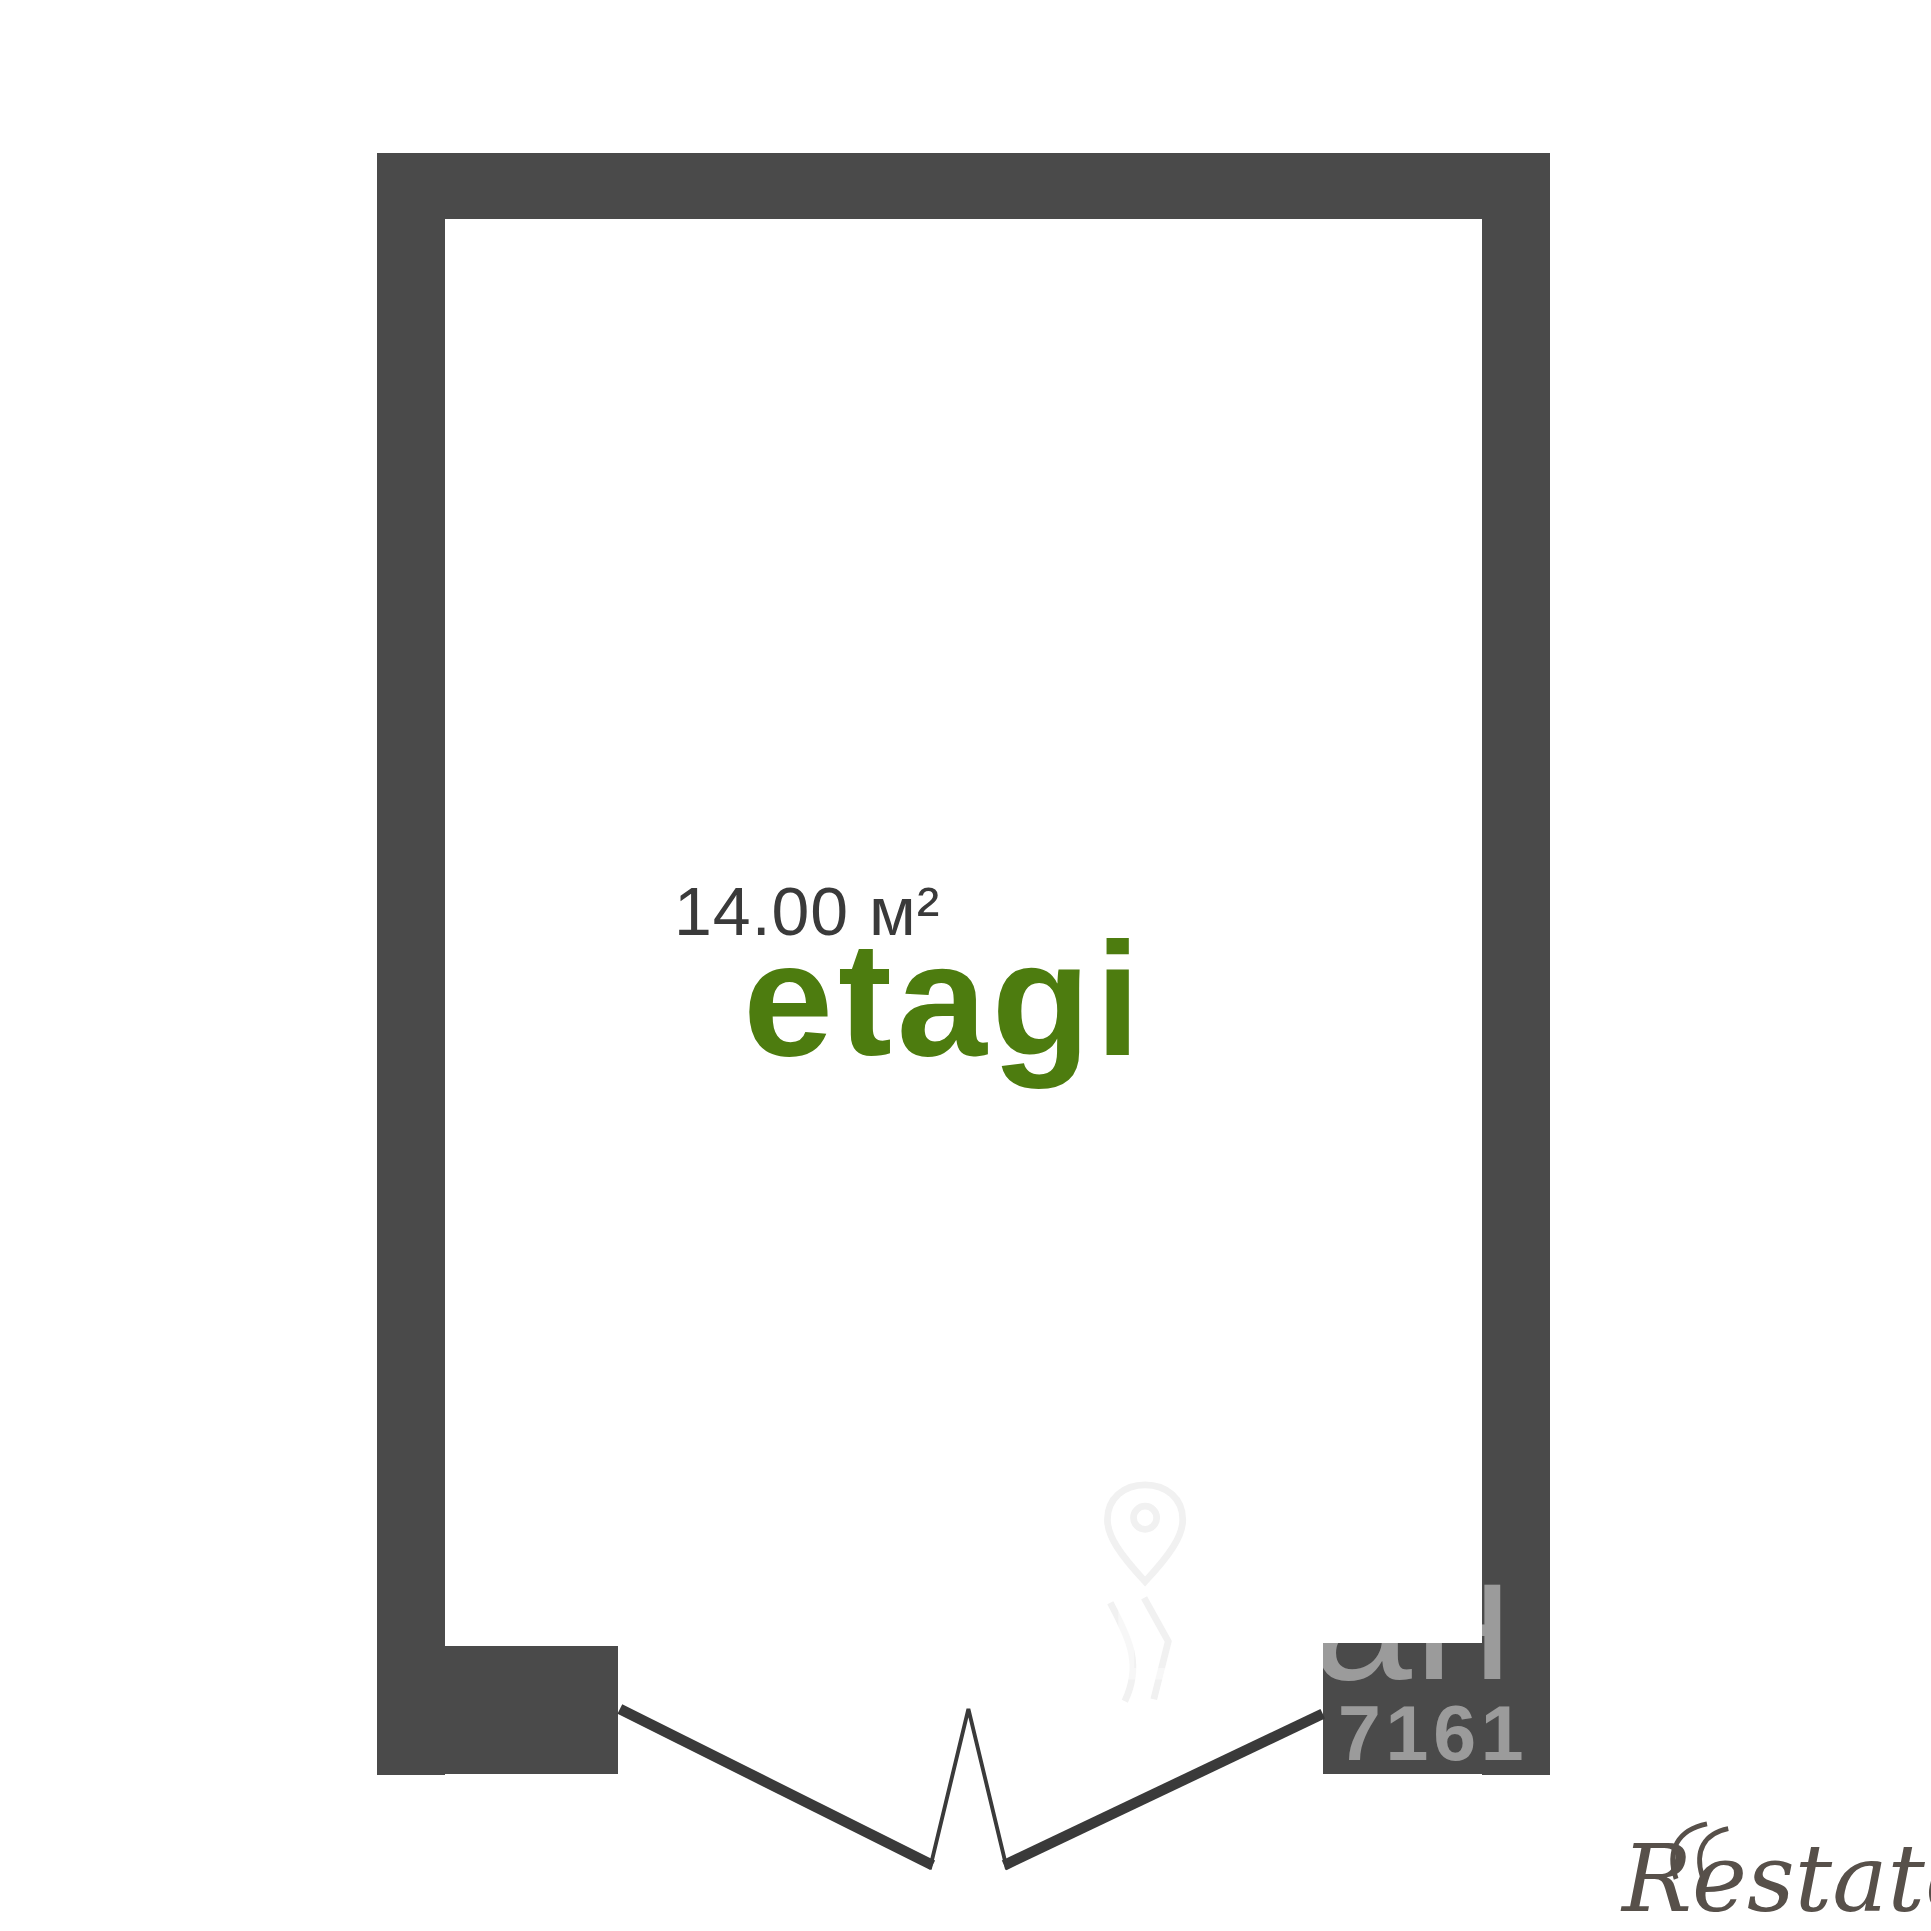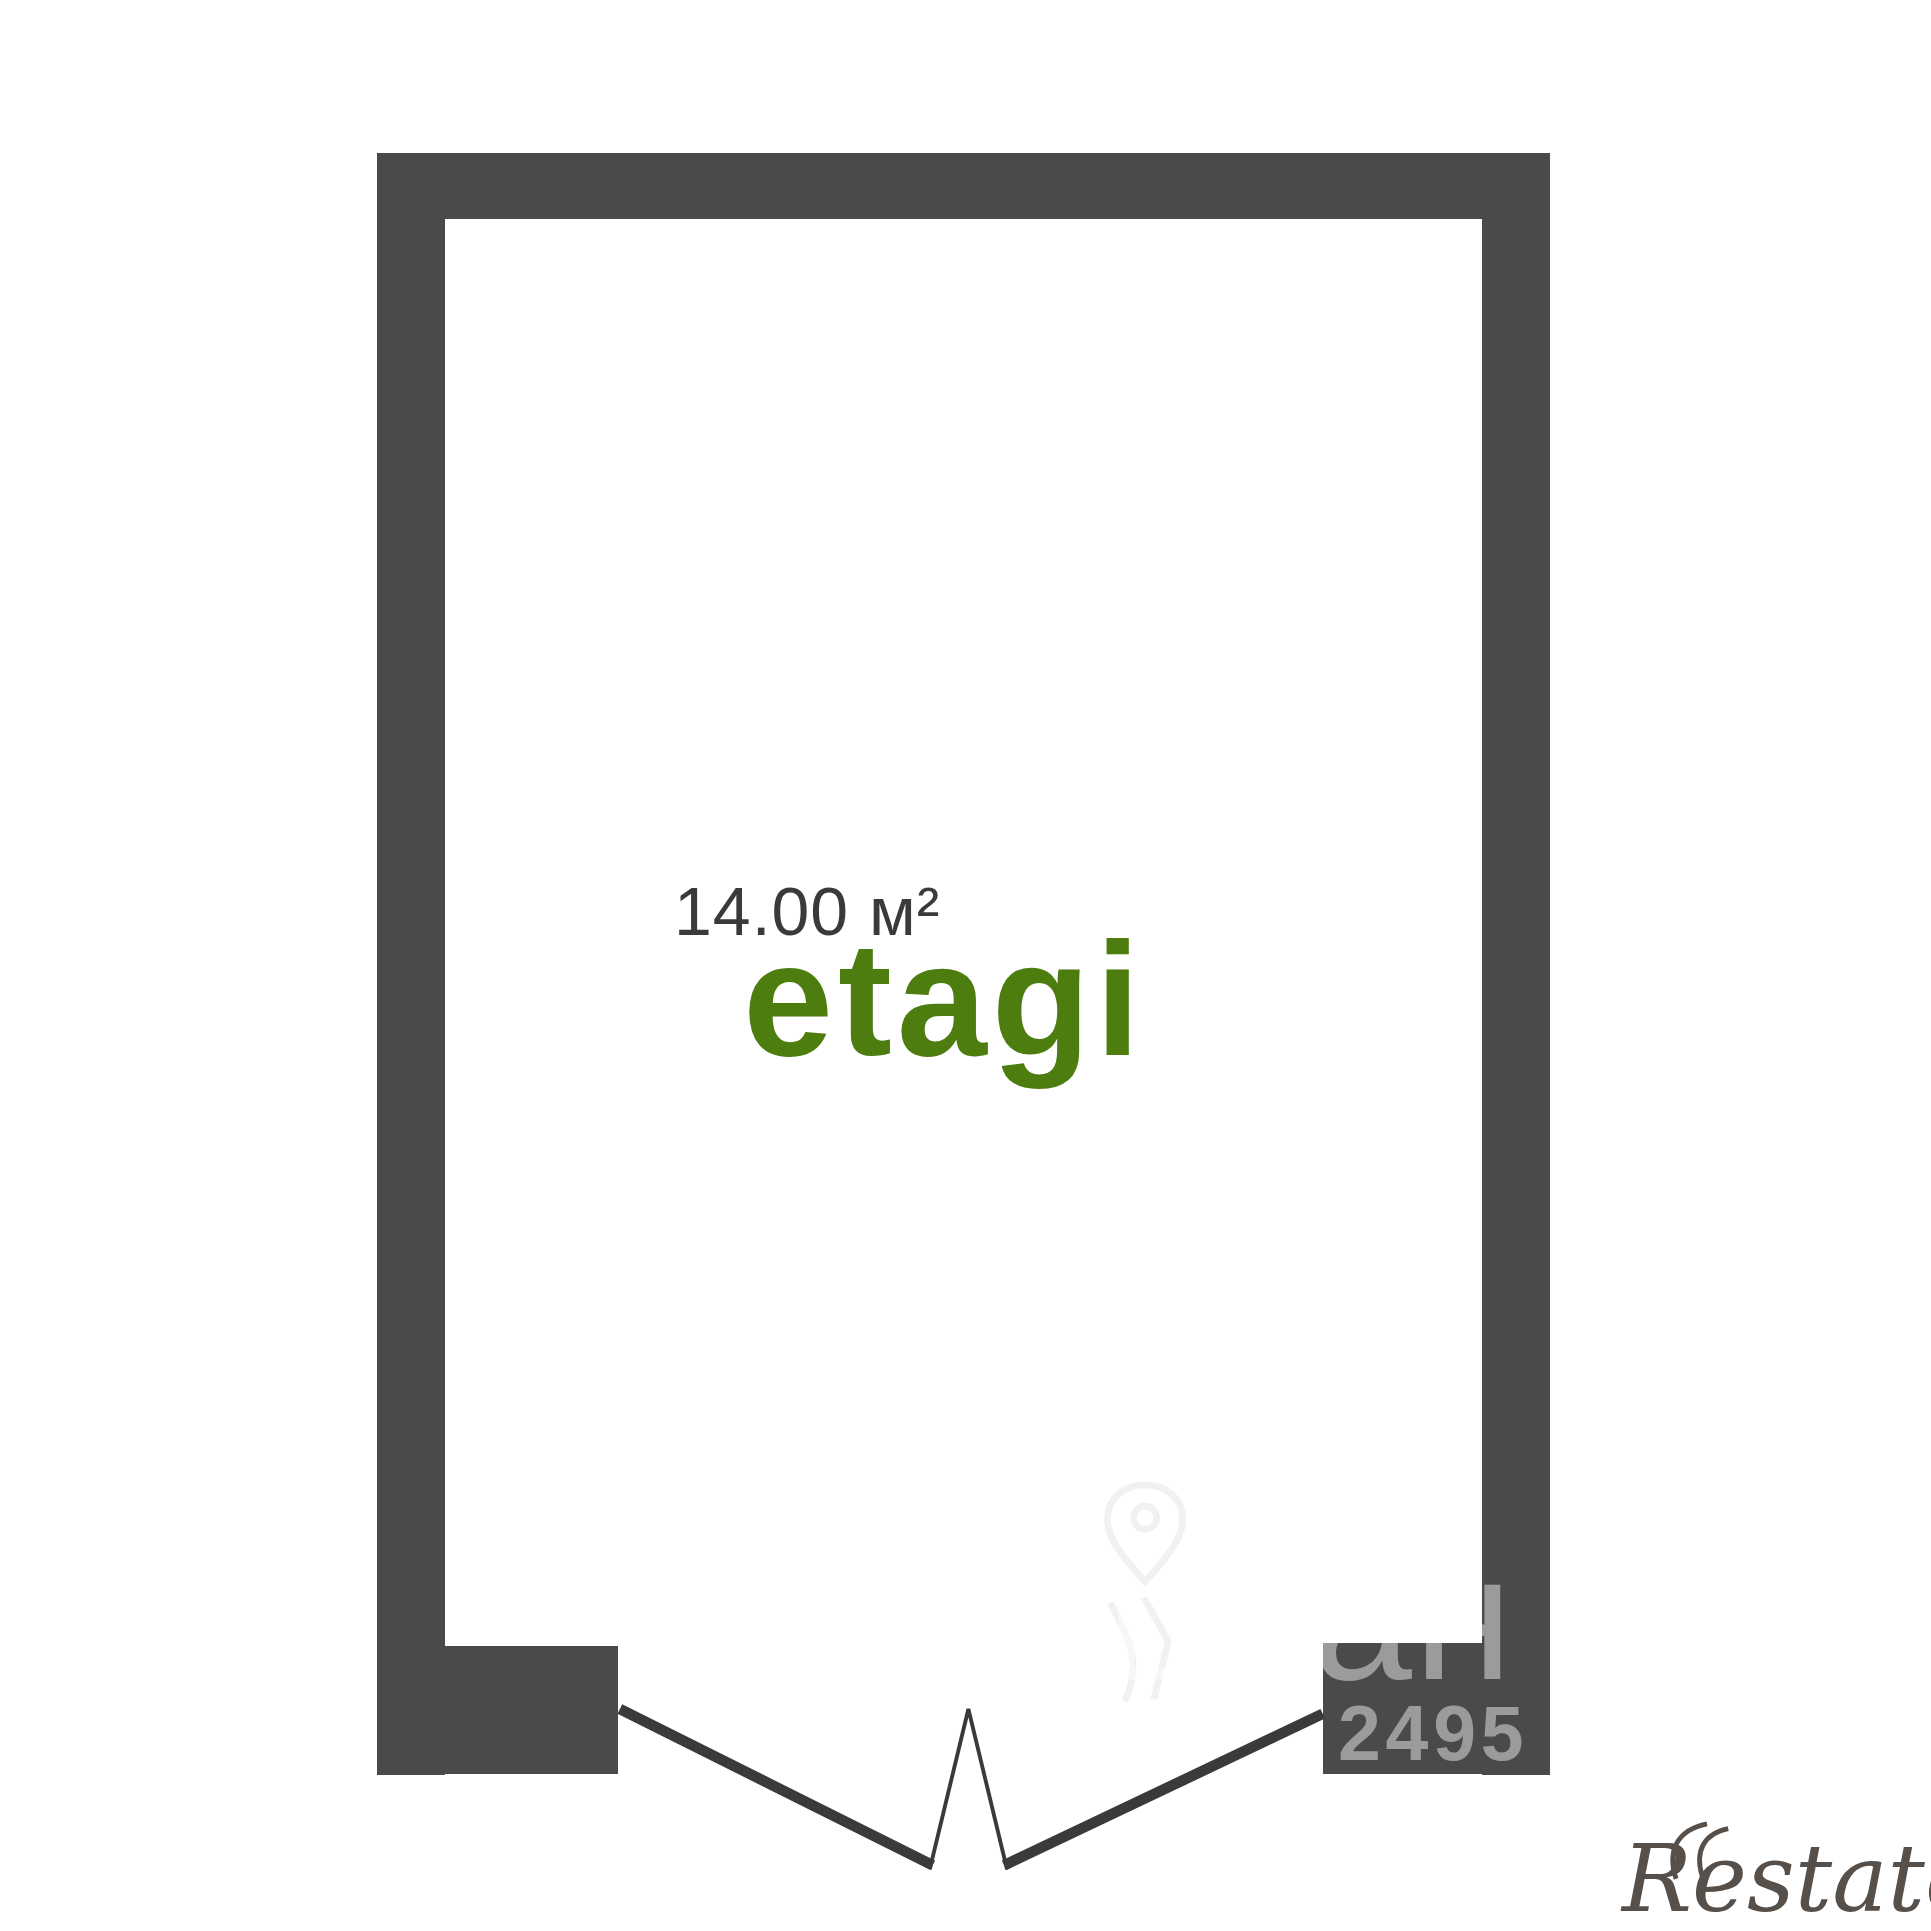--- a/index.html
+++ b/index.html
@@ -125,17 +125,17 @@
     <g stroke="#57504a" stroke-width="5" fill="none">
       <path d="M1736,1946 C1726,1916 1738,1895 1768,1889"></path>
       <path d="M1763,1943 C1755,1917 1765,1899 1790,1894"></path>
     </g>
   </svg>
 
   <div class="area-label">14.00 м²</div>
 
   <div class="wm-etagi">etagi</div>
   <div class="wm-cian">циан</div>
-  <div class="wm-cian-id">2495</div>
+  <div class="wm-cian-id">7161</div>
   <div class="wm-restate">Restate</div>
 
 </div>
 
 
 </body></html>

